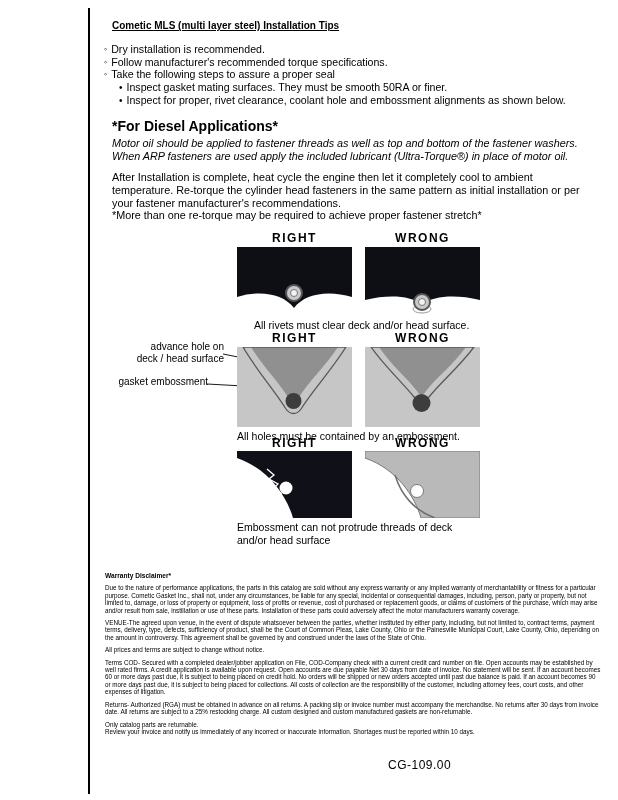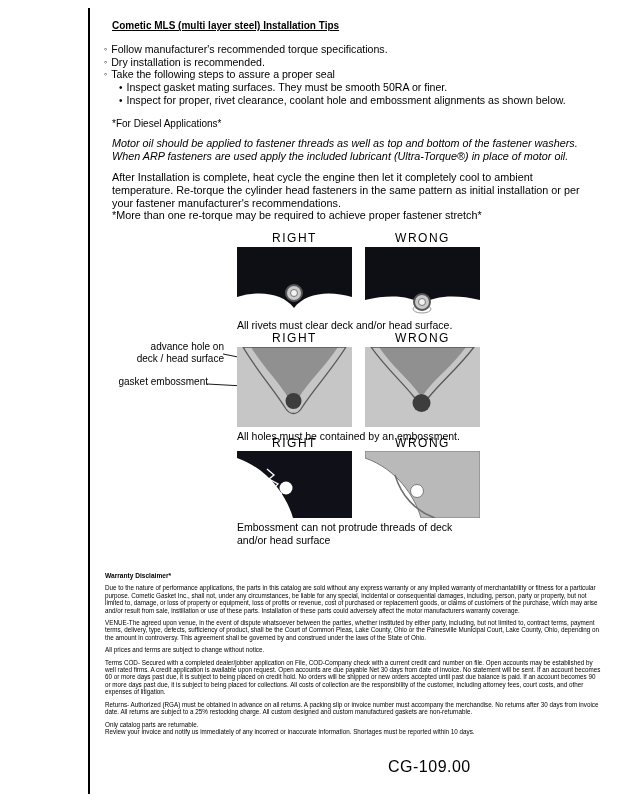--- a/index.html
+++ b/index.html
@@ -5,55 +5,55 @@
   html,body { margin:0; padding:0; background:#ffffff; }
   body { width:618px; height:800px; font-family:"Liberation Sans", sans-serif; color:#000; position:relative; overflow:hidden; }
   .abs { position:absolute; }
   .left-rule { left:88px; top:8px; width:2px; height:786px; background:#000; }
   .title { left:112px; top:20px; font-size:10px; font-weight:bold; text-decoration:underline; }
   .bullets { left:104px; top:43px; width:500px; font-size:10.6px; line-height:12.6px; }
   .bullet-line { white-space:nowrap; }
   .marker-hollow { font-size:9px; margin-right:4px; vertical-align:1px; }
   .sub { margin-left:15px; }
   .marker-filled { font-size:10px; margin-right:4px; }
-  .diesel-heading { left:112px; top:118px; font-size:10px; font-weight:normal; }
+  .diesel-heading { left:112px; top:118px; font-size:14px; font-weight:bold; }
   .para { left:112px; width:474px; font-size:10.8px; line-height:13px; }
   .p1 { top:137px;font-style:italic; }
   .p2 { top:171px; }
   .note { top:209px; }
-  .fig-label { width:115px; text-align:center; font-size:12px; letter-spacing:1.5px; }
+  .fig-label { width:115px; text-align:center; font-size:12px; letter-spacing:1.5px;font-weight:bold; }
   .col-l { left:237px; } .col-r { left:365px; }
   .row1-lab { top:231px; } .row2-lab { top:331px; } .row3-lab { top:436px; }
   .row1-img { top:247px; } .row2-img { top:347px; } .row3-img { top:451px; }
   .fig { width:115px; line-height:0; }
   .caption { left:237px; font-size:10.5px; line-height:12.5px; }
-  .cap1 { top:319px; } .cap2 { top:430px; } .cap3 { top:521px; width:240px; }
+  .cap1 { top:319px;margin-left:17px; } .cap2 { top:430px; } .cap3 { top:521px; width:240px; }
   .callout { text-align:right; font-size:10px; line-height:11.5px; }
   .co1 { left:110px; top:341px; width:114px; }
   .co2 { left:98px; top:376px; width:110px; }
   .callout-lines { left:205px; top:338px; }
   .warranty { left:105px; top:572px; width:497px; font-size:6.3px; line-height:7.4px; }
   .warranty .w-head { font-weight:bold; font-size:6.6px; margin-bottom:5px; }
   .warranty p { margin:0 0 5px 0; }
   .warranty p.tight { margin-bottom:0; }
-  .footer { left:388px; top:758px; font-size:16px; letter-spacing:0.5px; }
+  .footer { left:388px; top:758px; font-size:12px; letter-spacing:0.5px; }
 </style>
 </head>
 <body>
 
 <div class="abs left-rule"></div>
 
 <div class="abs title">Cometic MLS (multi layer steel) Installation Tips</div>
 
 <div class="abs bullets">
   <div class="bullet-line">
-    <span class="marker-hollow">◦</span><span>Follow manufacturer's recommended torque specifications.</span>
+    <span class="marker-hollow">◦</span><span>Dry installation is recommended.</span>
   </div>
   <div class="bullet-line">
-    <span class="marker-hollow">◦</span><span>Dry installation is recommended.</span>
+    <span class="marker-hollow">◦</span><span>Follow manufacturer's recommended torque specifications.</span>
   </div>
   <div class="bullet-line">
     <span class="marker-hollow">◦</span><span>Take the following steps to assure a proper seal</span>
   </div>
   <div class="bullet-line sub">
     <span class="marker-filled">•</span><span>Inspect gasket mating surfaces.  They must be smooth 50RA or finer.</span>
   </div>
   <div class="bullet-line sub">
     <span class="marker-filled">•</span><span>Inspect for proper, rivet clearance, coolant hole and embossment alignments as shown below.</span>
   </div>

